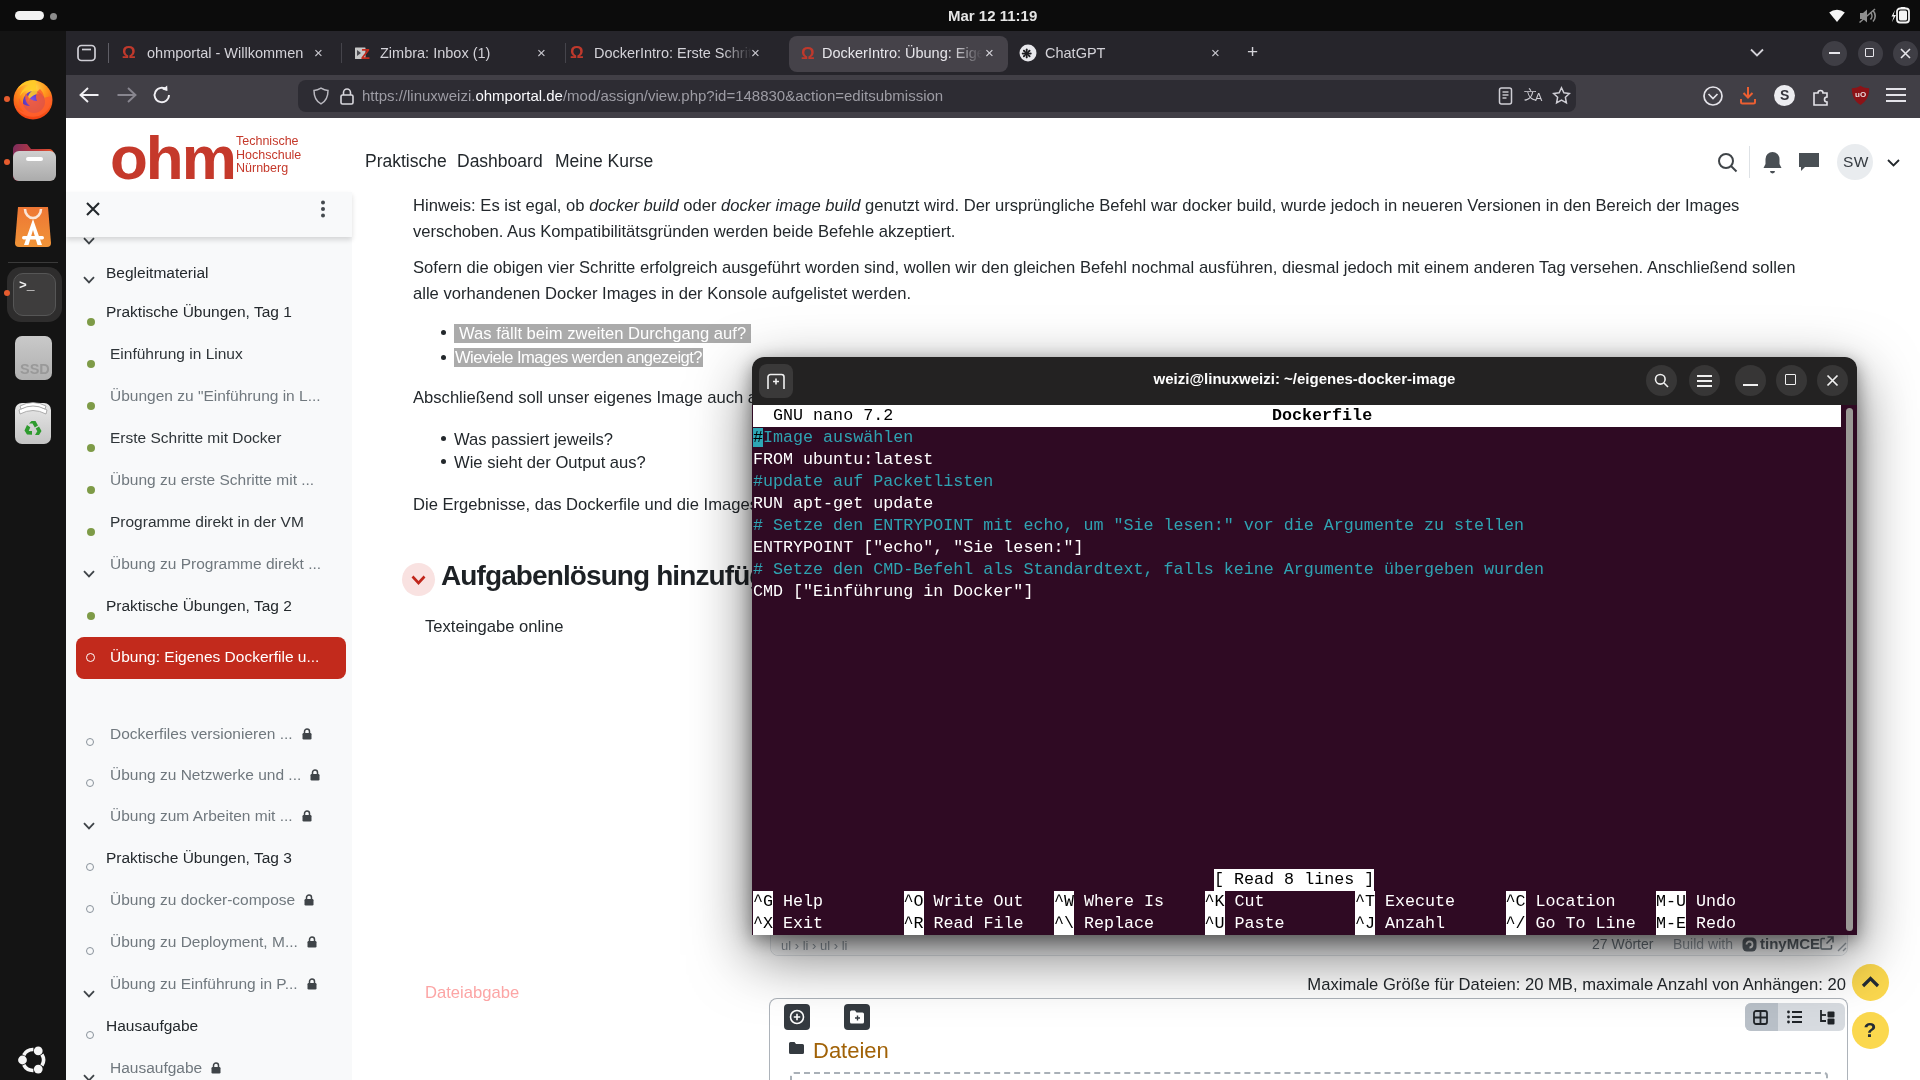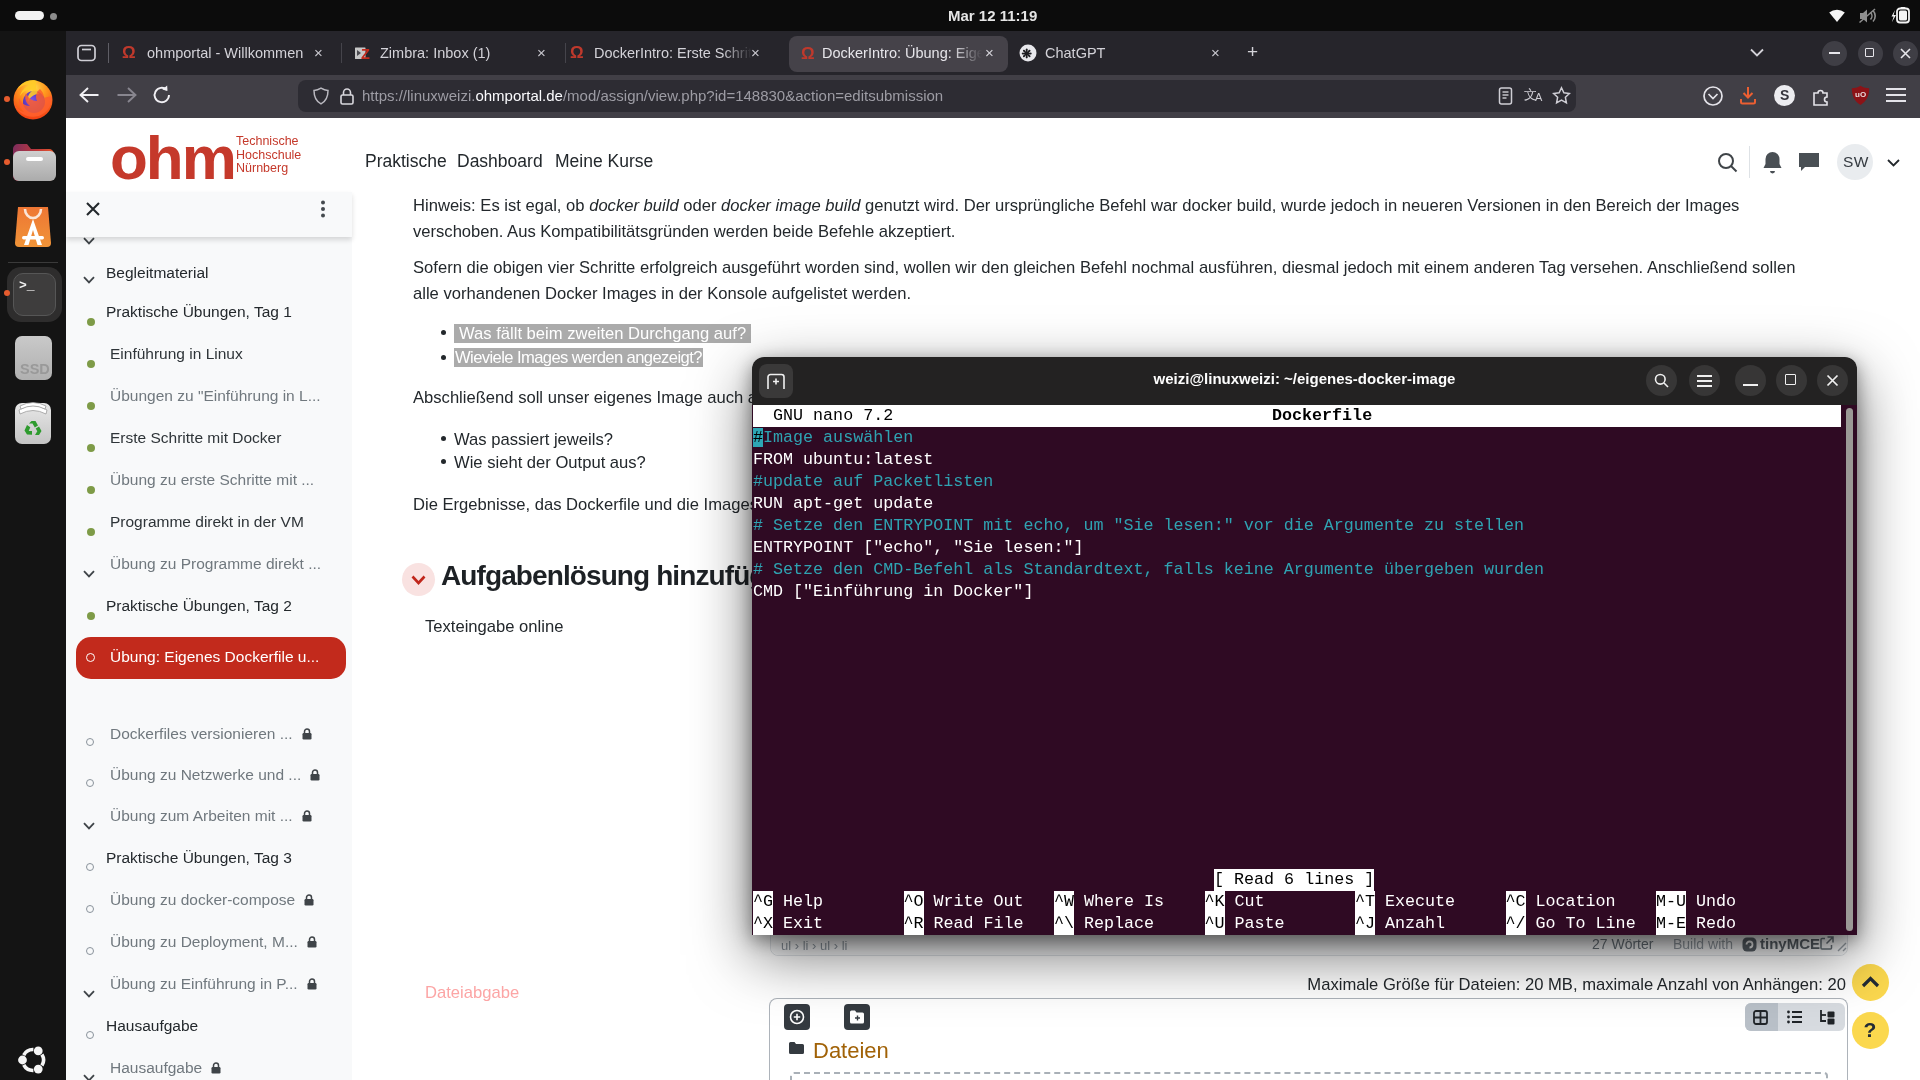--- a/index.html
+++ b/index.html
@@ -327,21 +327,21 @@
 <div class="ditem" style="top:361px">
       <svg class="chev" width="12" height="8" viewBox="0 0 12 8">
         <path d="M1 1.2 L6 6.4 L11 1.2" fill="none" stroke="#3f4448" stroke-width="1.8"></path>
       </svg>
       <span class="txt dk" style="left:40px;font-weight:400;color:#23282c">Praktische Übungen, Tag 2</span>
     </div>
 <div class="ditem" style="top:403px">
       <span class="gdot"></span>
       <span class="txt dk">Übung: Dockerfiles verstehen</span>
     </div>
-<div class="abs" style="left:10px;top:445px;width:270px;height:42px;border-radius:15px;background:#c22a1c">
+<div class="abs" style="left:10px;top:445px;width:270px;height:42px;border-radius:8px;background:#c22a1c">
   <span style="position:absolute;left:10px;top:16px;width:9px;height:9px;border-radius:50%;border:1.5px solid #fff"></span>
   <span style="position:absolute;left:34px;top:11px;font-size:15.5px;color:#fff;white-space:nowrap">Übung: Eigenes Dockerfile u...</span>
 </div>
 <div class="ditem" style="top:489px">
       <span class="txt gy">Dockerfiles versionieren ...<svg class="lock" width="10" height="12" viewBox="0 0 10 12">
           <rect x="0.5" y="5" width="9" height="6.5" rx="1.2" fill="#3f4448"></rect>
           <path d="M2.5 5.5 V3.5 a2.5 2.5 0 0 1 5 0 V5.5" fill="none" stroke="#3f4448" stroke-width="1.5"></path>
         </svg></span>
     </div>
 <div class="ditem" style="top:530px">
@@ -451,21 +451,21 @@
     <div class="tline" style="top:0;color:#000">  GNU nano 7.2</div>
     <div class="tline" style="left:520px;top:0;color:#000;font-weight:700">Dockerfile</div>
     <div class="tline" style="top:22px"><span class="inv" style="background:#2da7b5">#</span><span class="cy">Image auswählen</span></div>
     <div class="tline" style="top:44px">FROM ubuntu:latest</div>
     <div class="tline" style="top:66px"><span class="cy">#update auf Packetlisten</span></div>
     <div class="tline" style="top:88px">RUN apt-get update</div>
     <div class="tline" style="top:110px"><span class="cy"># Setze den ENTRYPOINT mit echo, um "Sie lesen:" vor die Argumente zu stellen</span></div>
     <div class="tline" style="top:132px">ENTRYPOINT ["echo", "Sie lesen:"]</div>
     <div class="tline" style="top:154px"><span class="cy"># Setze den CMD-Befehl als Standardtext, falls keine Argumente übergeben wurden</span></div>
     <div class="tline" style="top:176px">CMD ["Einführung in Docker"]</div>
-    <div class="tline inv" style="left:462px;top:464px">[ Read 6 lines ]</div>
+    <div class="tline inv" style="left:462px;top:464px">[ Read 8 lines ]</div>
     <div class="tline inv" style="left:1px;top:486px">^G</div>
     <div class="tline" style="left:31px;top:486px">Help</div>
     <div class="tline inv" style="left:151.5px;top:486px">^O</div>
     <div class="tline" style="left:181.5px;top:486px">Write Out</div>
     <div class="tline inv" style="left:302px;top:486px">^W</div>
     <div class="tline" style="left:332px;top:486px">Where Is</div>
     <div class="tline inv" style="left:452.5px;top:486px">^K</div>
     <div class="tline" style="left:482.5px;top:486px">Cut</div>
     <div class="tline inv" style="left:603px;top:486px">^T</div>
     <div class="tline" style="left:633px;top:486px">Execute</div>

